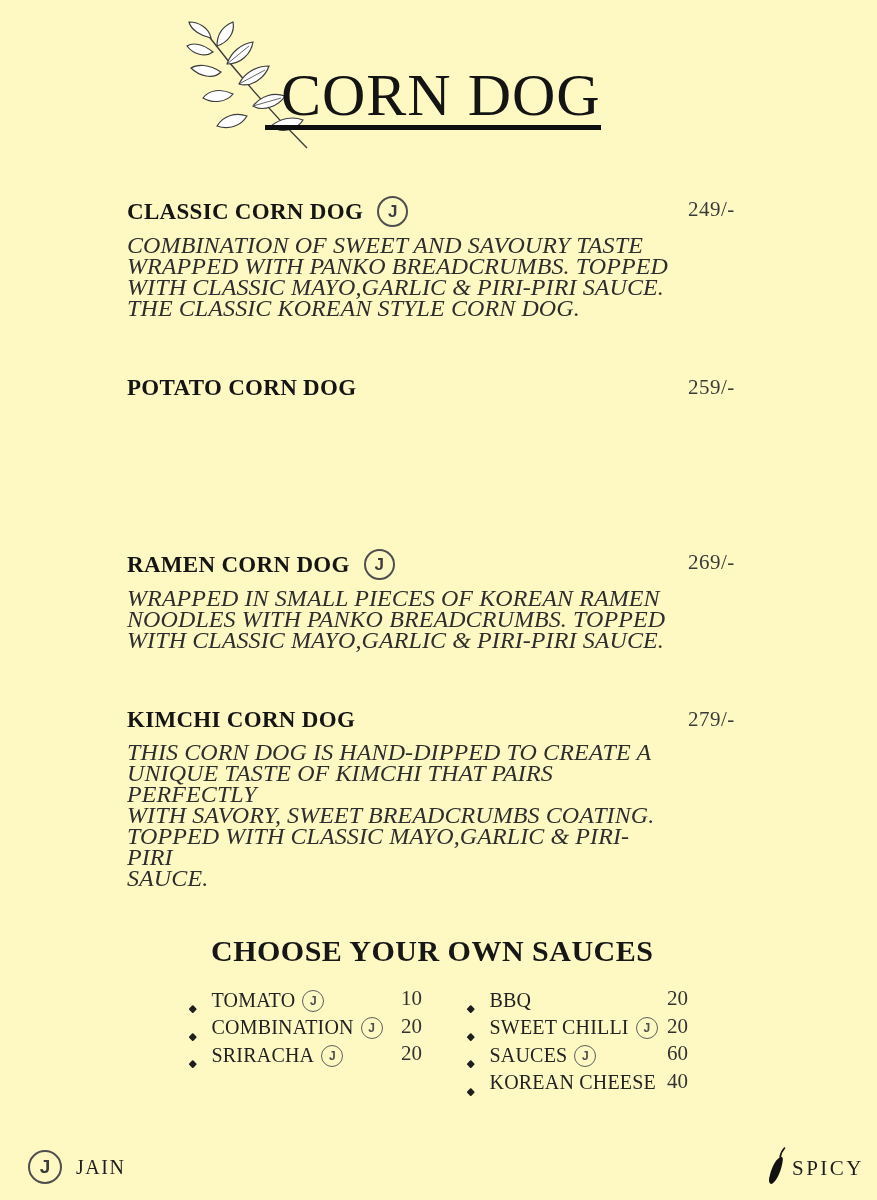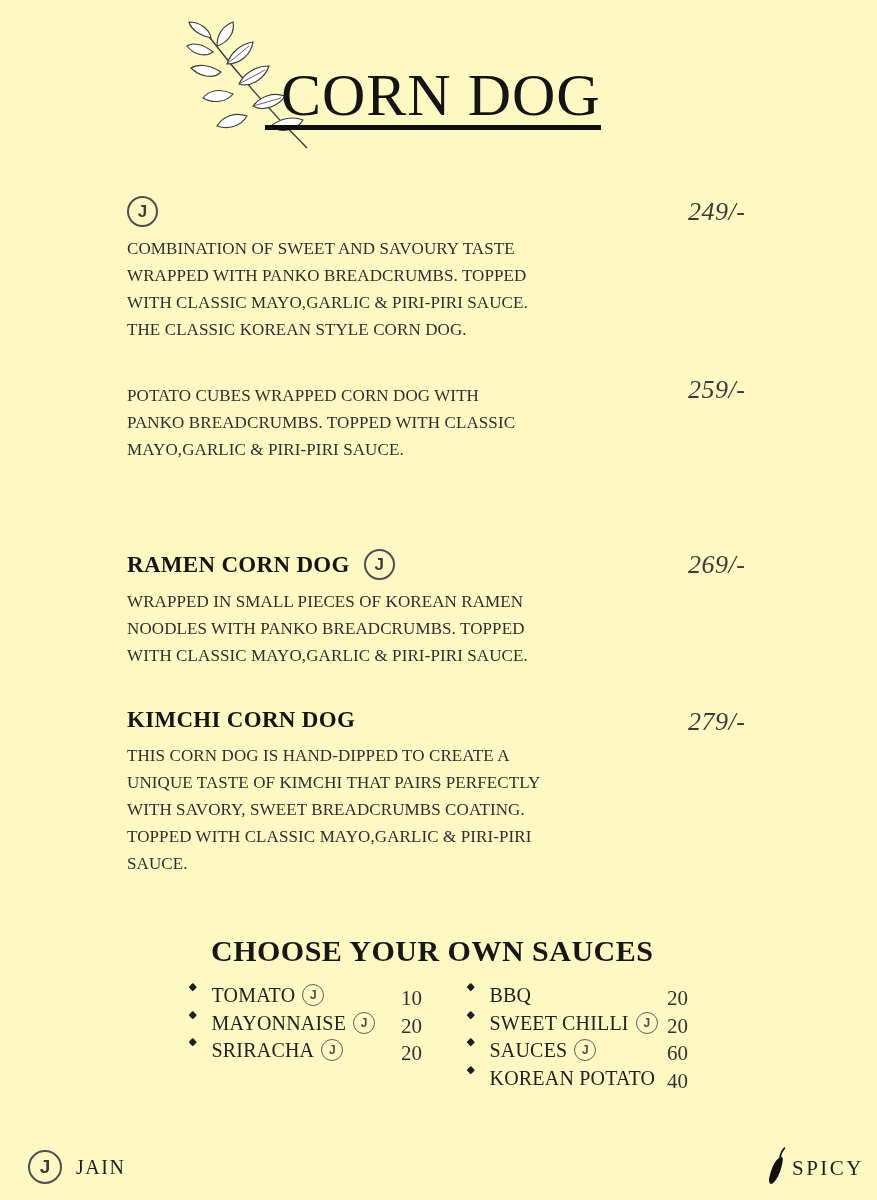--- a/index.html
+++ b/index.html
@@ -39,43 +39,43 @@
     font-family:"Liberation Sans","DejaVu Sans",sans-serif;
     font-size:17px;font-weight:700;color:#3d3d3d;
     box-sizing:border-box;flex:0 0 auto;
   }
   .jcircle.small{
     width:22px;height:22px;border-width:1.5px;
     font-size:12px;margin-left:7px;color:#4f4f4f;border-color:#5f5f5f;
   }
   .item-price{
     position:absolute;left:561px;top:1px;
-    font-size:26px;color:#3a3a3a;letter-spacing:0.5px;white-space:nowrap;font-style:italic;
+    font-size:21px;color:#3a3a3a;letter-spacing:0.5px;white-space:nowrap;
   }
   .item-desc{
     margin:8px 0 0;width:545px;
-    font-size:17px;line-height:27px;letter-spacing:0.1px;
-    color:#2e2e2e;white-space:pre-line;
+    font-size:24px;line-height:21px;letter-spacing:0.1px;
+    color:#2e2e2e;white-space:pre-line;font-style:italic;
   }
   .item-1{top:196px;}
   .item-2{top:374px;}
   .item-3{top:549px;}
   .item-4{top:706px;}
 
   
   .sauces-heading{
     position:absolute;left:211px;top:934px;margin:0;
     font-size:30px;font-weight:700;letter-spacing:0.5px;color:#171717;
   }
   .sauce-col{position:absolute;top:984px;}
   .sauce-col.left{left:190px;width:232px;}
   .sauce-col.right{left:468px;width:220px;}
   .sauce-row{
     position:relative;height:27.5px;
-    display:flex;align-items:flex-start;
+    display:flex;align-items:flex-end;
     font-size:20px;color:#222;
   }
   .bullet{
     width:5.5px;height:5.5px;background:#1f1f1f;
     transform:rotate(45deg);border-radius:1px;
     margin-right:16px;flex:0 0 auto;
   }
   .sauce-name{white-space:nowrap;letter-spacing:0.2px;}
   .sauce-price{
     position:absolute;right:0;top:2px;
@@ -120,34 +120,36 @@
     <path d="M70,86 C78,76 90,72 102,76 C96,86 80,92 70,86 Z" fill="#fff" stroke="#3d3d3d" stroke-width="1.2"></path>
     <path d="M70,86 L98,78" stroke="#3d3d3d" stroke-width="0.8"></path>
     <path d="M64,96 C52,92 40,96 34,106 C46,110 58,106 64,96 Z" fill="#fff" stroke="#3d3d3d" stroke-width="1.2"></path>
     <path d="M88,106 C98,98 110,96 120,100 C114,110 98,114 88,106 Z" fill="#fff" stroke="#3d3d3d" stroke-width="1.2"></path>
   </svg>
   <h1 class="page-title">CORN DOG</h1>
   <div class="title-underline"></div>
 
   <section class="item item-1">
     <div class="item-head">
+      <h2 class="item-name">CLASSIC CORN DOG</h2>
       <span class="jcircle">J</span>
     </div>
     <div class="item-price">249/-</div>
     <p class="item-desc">COMBINATION OF SWEET AND SAVOURY TASTE
 WRAPPED WITH PANKO BREADCRUMBS. TOPPED
 WITH CLASSIC MAYO,GARLIC &amp; PIRI-PIRI SAUCE.
 THE CLASSIC KOREAN STYLE CORN DOG.</p>
   </section>
 
   <section class="item item-2">
+    <div class="item-head">
+      <h2 class="item-name">POTATO CORN DOG</h2>
+
+    </div>
     <div class="item-price">259/-</div>
-    <p class="item-desc">POTATO CUBES WRAPPED CORN DOG WITH
-PANKO BREADCRUMBS. TOPPED WITH CLASSIC
-MAYO,GARLIC &amp; PIRI-PIRI SAUCE.</p>
   </section>
 
   <section class="item item-3">
     <div class="item-head">
       <h2 class="item-name">RAMEN CORN DOG</h2>
       <span class="jcircle">J</span>
     </div>
     <div class="item-price">269/-</div>
     <p class="item-desc">WRAPPED IN SMALL PIECES OF KOREAN RAMEN
 NOODLES WITH PANKO BREADCRUMBS. TOPPED
@@ -171,21 +173,21 @@
 
   <div class="sauce-col left">
     <div class="sauce-row">
       <span class="bullet"></span>
       <span class="sauce-name">TOMATO</span>
       <span class="jcircle small">J</span>
       <span class="sauce-price">10</span>
     </div>
     <div class="sauce-row">
       <span class="bullet"></span>
-      <span class="sauce-name">MAYONNAISE</span>
+      <span class="sauce-name">COMBINATION</span>
       <span class="jcircle small">J</span>
       <span class="sauce-price">20</span>
     </div>
     <div class="sauce-row">
       <span class="bullet"></span>
       <span class="sauce-name">SRIRACHA</span>
       <span class="jcircle small">J</span>
       <span class="sauce-price">20</span>
     </div>
   </div>
@@ -204,21 +206,21 @@
       <span class="sauce-price">20</span>
     </div>
     <div class="sauce-row">
       <span class="bullet"></span>
       <span class="sauce-name">SAUCES</span>
       <span class="jcircle small">J</span>
       <span class="sauce-price">60</span>
     </div>
     <div class="sauce-row">
       <span class="bullet"></span>
-      <span class="sauce-name">KOREAN POTATO</span>
+      <span class="sauce-name">KOREAN CHEESE</span>
 
       <span class="sauce-price">40</span>
     </div>
   </div>
 
   <div class="legend-jain">
     <span class="jcircle">J</span>
     <span class="legend-label">JAIN</span>
   </div>
 

